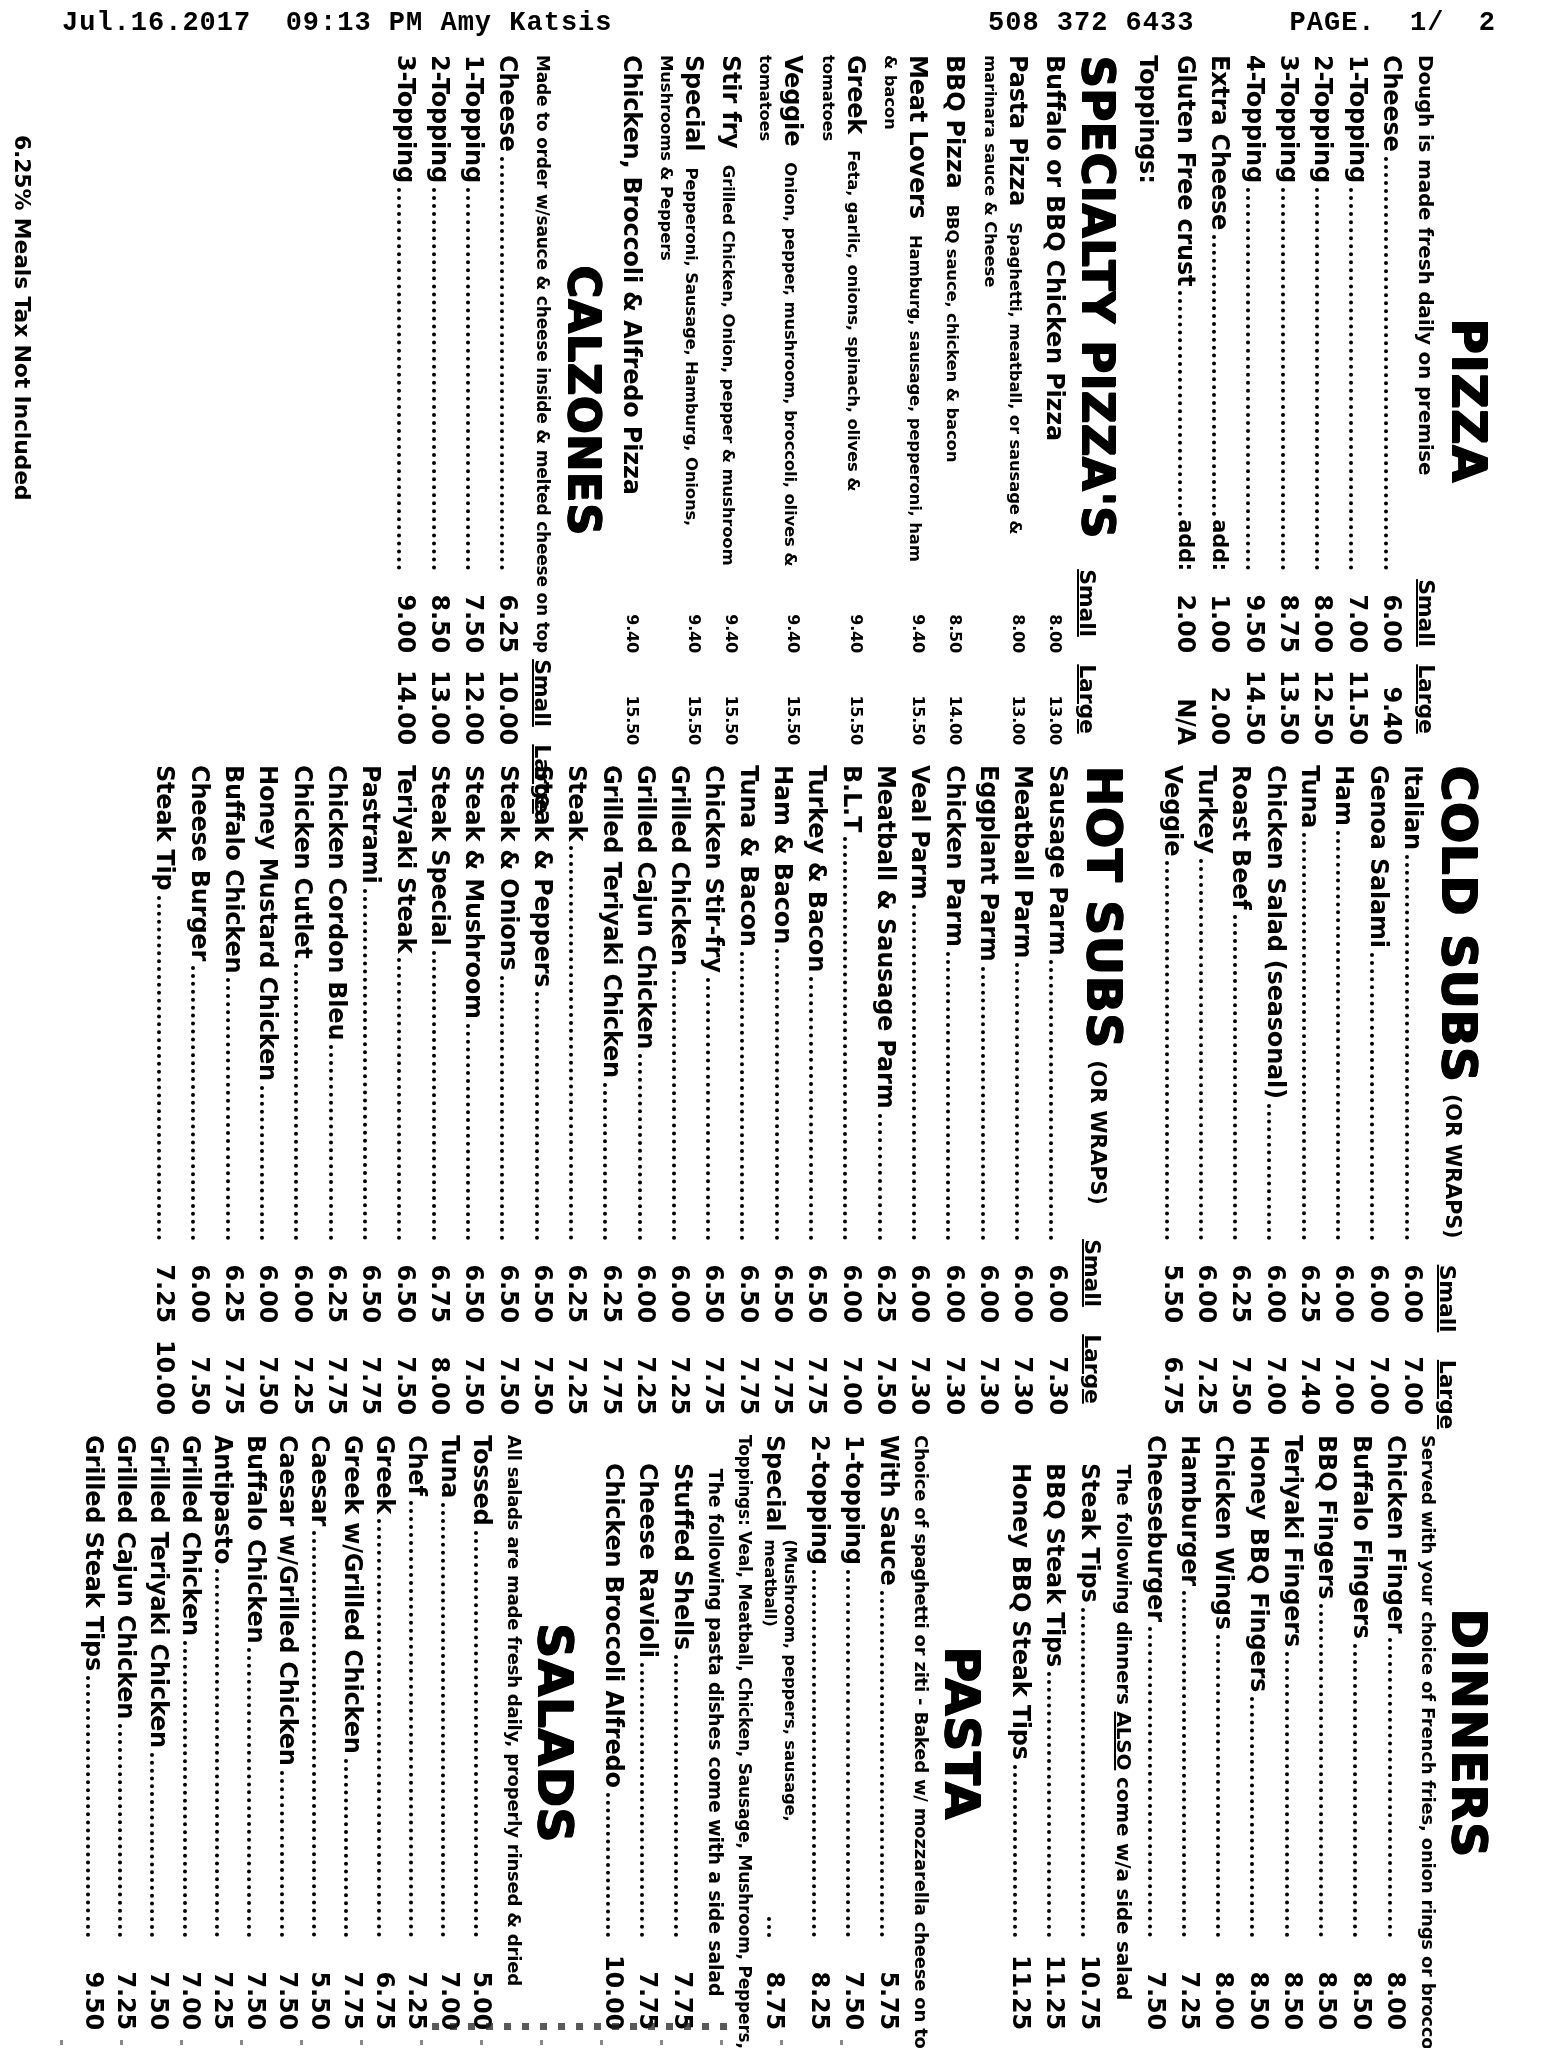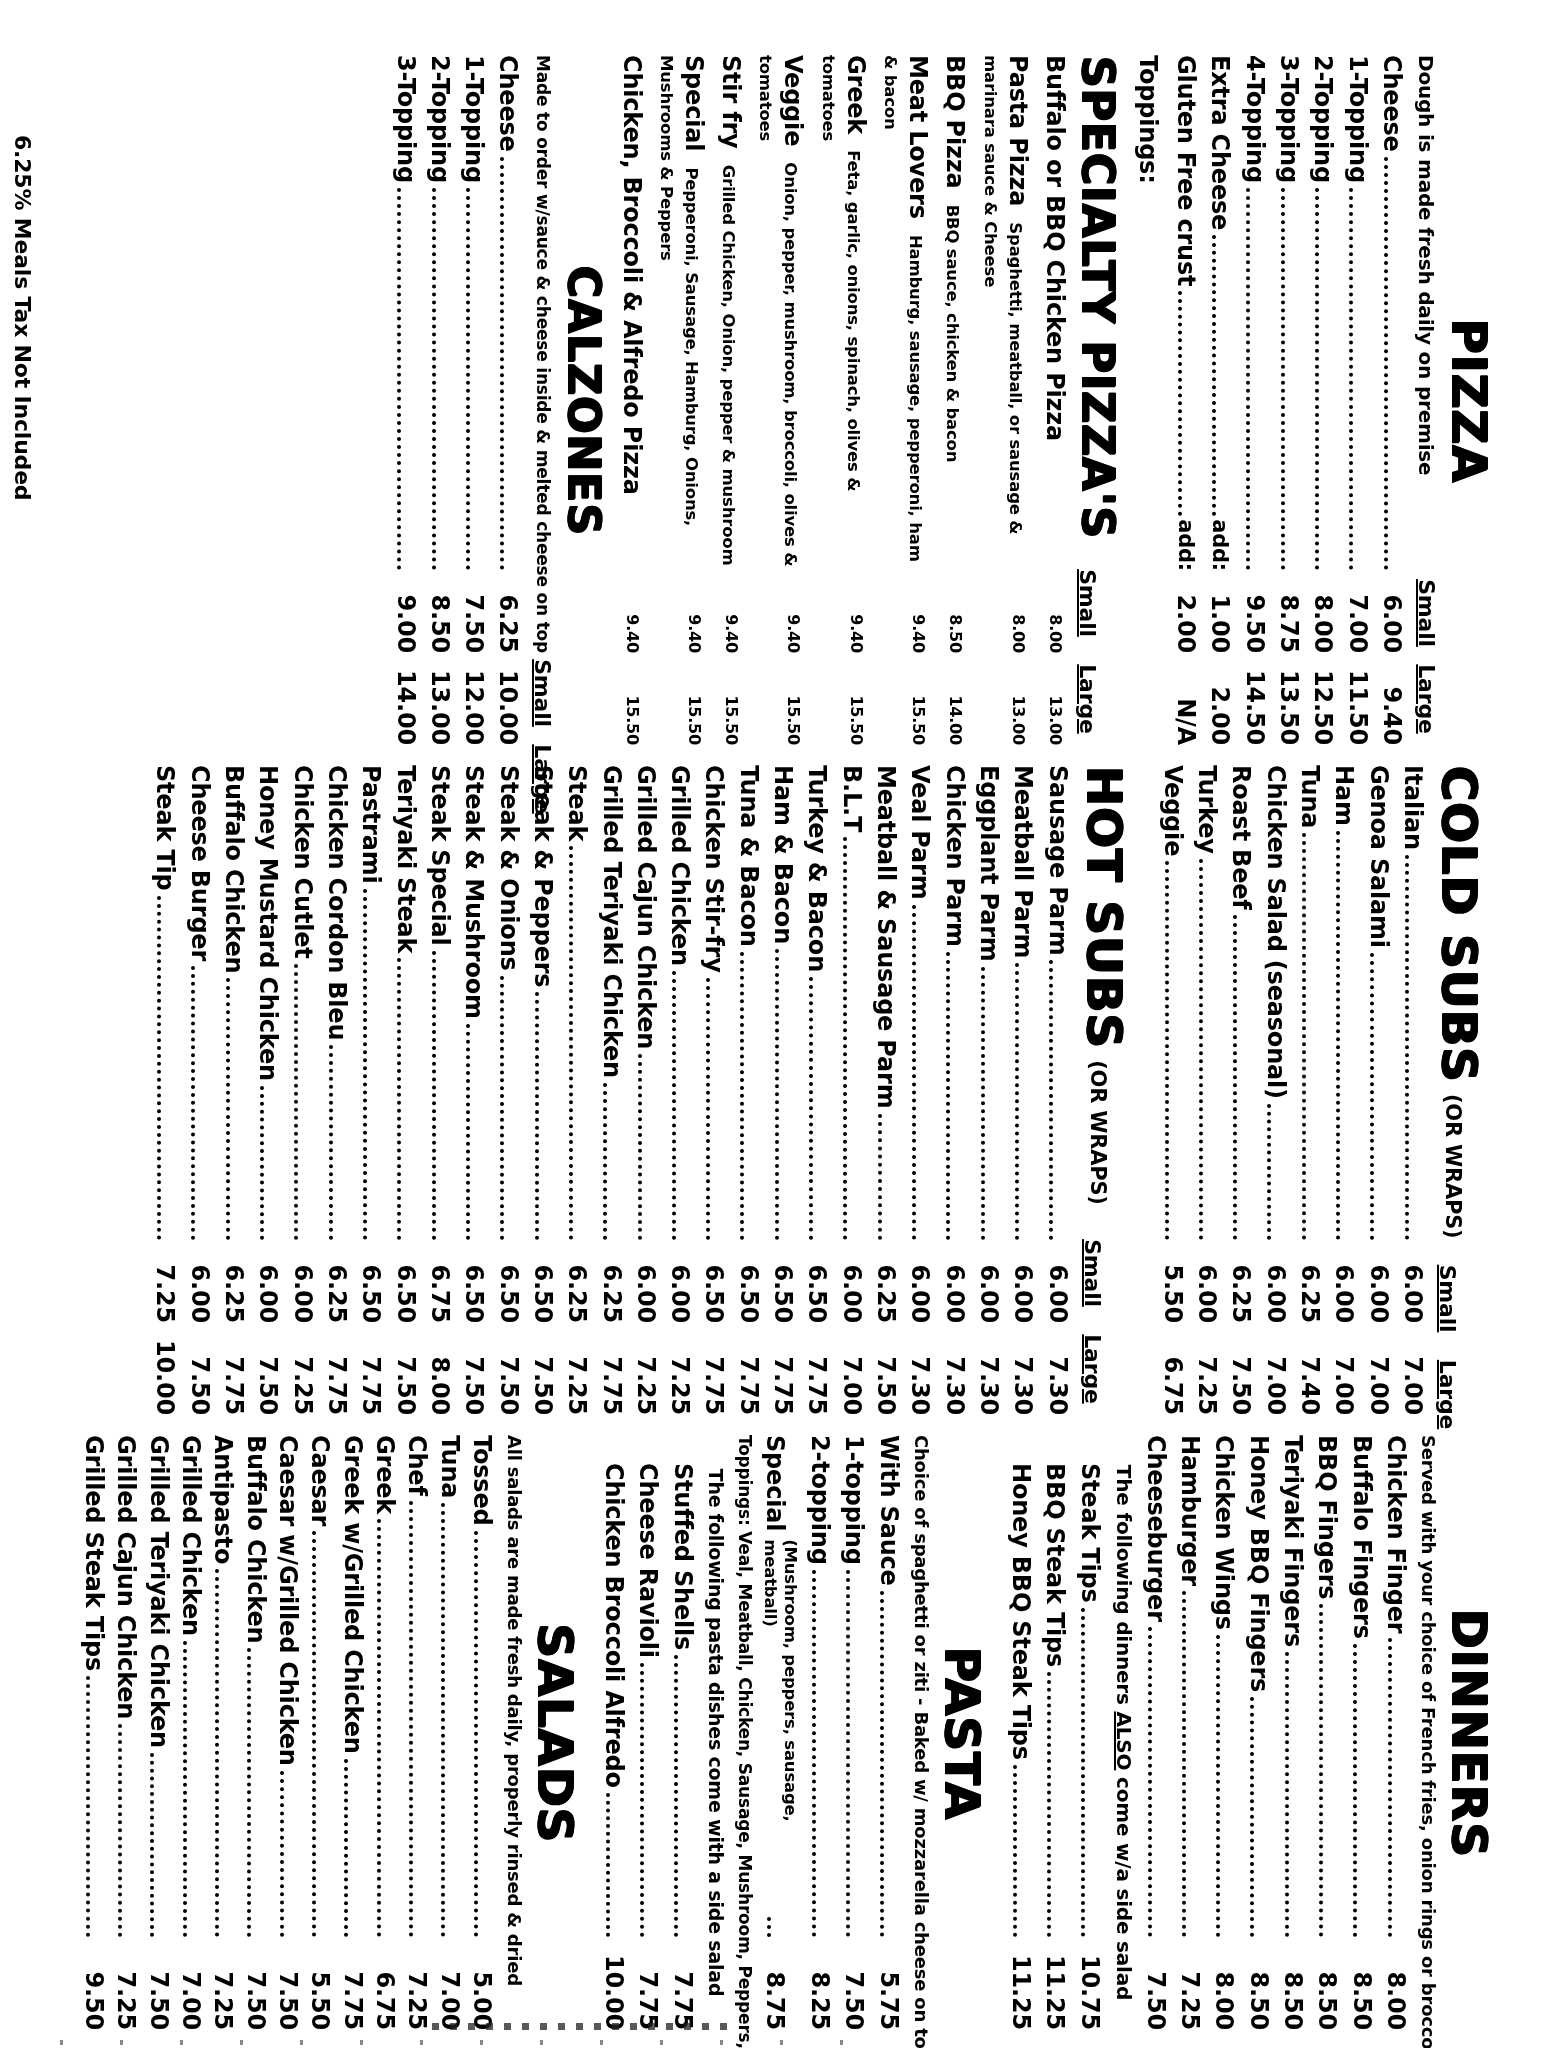--- a/index.html
+++ b/index.html
@@ -59,20 +59,25 @@
   .artifact{position:absolute;left:432px;top:2023px;width:306px;height:7px;z-index:7;
             background:repeating-linear-gradient(90deg,#222 0 7px,transparent 7px 18px);opacity:.75;}
   .artifact2{position:absolute;left:60px;top:2040px;width:840px;height:5px;z-index:7;
              background:repeating-linear-gradient(90deg,#111 0 3px,transparent 3px 60px);opacity:.5;}
 </style>
 </head>
 <body>
 
 <div class="page">
 
+  <div class="fax-header">
+    <span class="fax-left">Jul.16.2017  09:13 PM Amy Katsis</span>
+    <span class="fax-center">508 372 6433</span>
+    <span class="fax-right">PAGE.  1/  2</span>
+  </div>
 
   <div class="rot">
     <div class="menu">
 
       <section class="col col1">
         <div class="sec">
           <h1 class="title">PIZZA</h1>
           <div class="subline">
             <span class="sub">Dough is made fresh daily on premise</span>
             <span class="hdr">Small</span>

